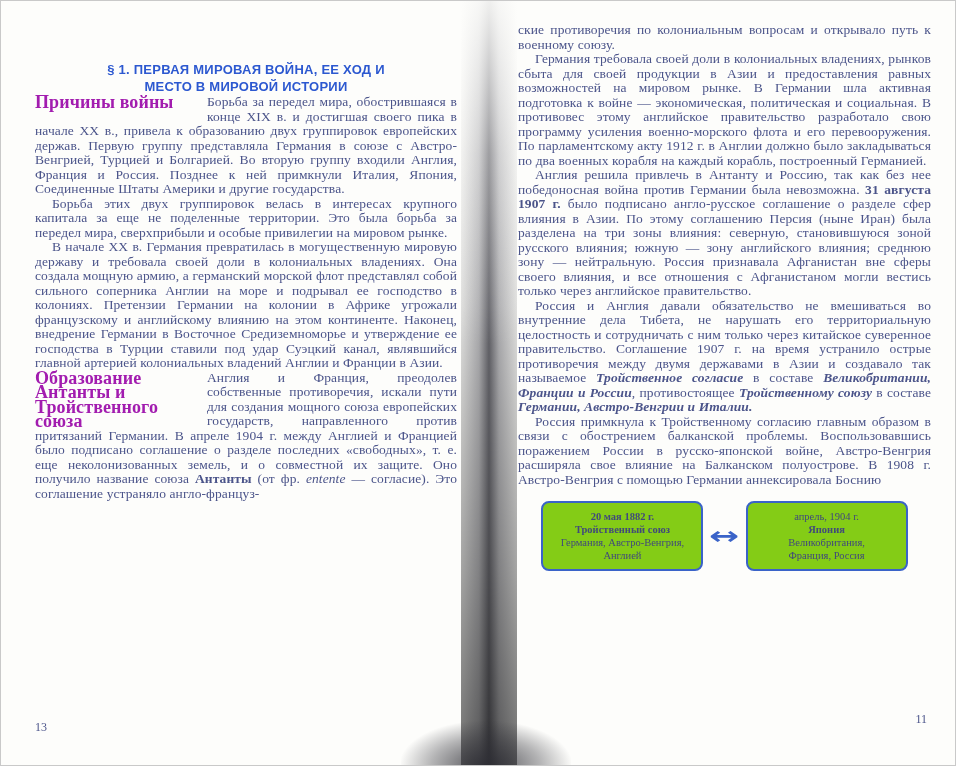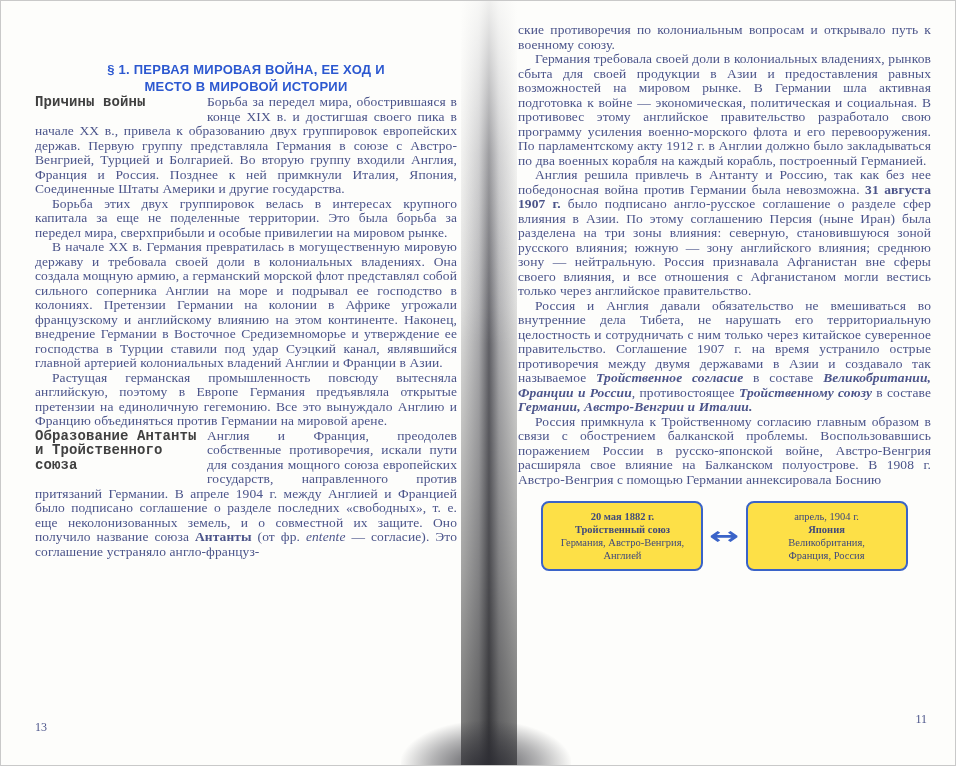--- a/index.html
+++ b/index.html
@@ -25,32 +25,32 @@
     color:#4b548a; font-size:13.5px; line-height:14.5px;
     text-align:justify; letter-spacing:.1px;
   }
   .para { text-indent:17px; }
   .para.noindent { text-indent:0; }
   .b { font-weight:bold; }
   .i { font-style:italic; }
 
   .runin {
     float:left; width:172px; min-height:29px; padding-right:8px;
-    color:#404040; font-family:Liberation Mono, monospace;
-    font-weight:bold; font-size:14px; line-height:14.5px;
+    color:#a21caf; font-family:Liberation Serif, serif;
+    font-weight:bold; font-size:18px; line-height:14.5px;
     text-align:left; text-indent:0;
   }
   .runin.tall { min-height:44px; }
 
   .timeline {
     display:flex; align-items:center; justify-content:center;
     gap:11px; margin-top:14px; position:relative; z-index:2;
   }
   .tbox {
-    border:2px solid #3a63c8; border-radius:8px; background:#fde047;
+    border:2px solid #3a63c8; border-radius:8px; background:#84cc16;
     padding:7px 9px; text-align:center; min-width:162px;
     font-size:10.5px; line-height:13px; color:#414a7b;
   }
   .tbox .b { font-weight:bold; }
   .tarrow {
     color:#3a63c8; font-size:24px; font-weight:bold; line-height:1;
     font-family:"DejaVu Sans",sans-serif; transform:scaleX(1.5);
   }
 
   .pagenum {
@@ -78,21 +78,20 @@
 
   <div class="page left">
     <div class="heading">
       <div>§ 1. ПЕРВАЯ МИРОВАЯ ВОЙНА, ЕЕ ХОД И</div>
       <div>МЕСТО В МИРОВОЙ ИСТОРИИ</div>
     </div>
     <div class="body-text">
         <p class="para noindent"><span class="runin">Причины войны</span><span>Борьба за передел мира, обострившаяся в конце XIX в. и достигшая своего пика в начале XX в., привела к образованию двух группировок европейских держав. Первую группу представляла Германия в союзе с Австро-Венгрией, Турцией и Болгарией. Во вторую группу входили Англия, Франция и Россия. Позднее к ней примкнули Италия, Япония, Соединенные Штаты Америки и другие государства.</span></p>
         <p class="para"><span>Борьба этих двух группировок велась в интересах крупного капитала за еще не поделенные территории. Это была борьба за передел мира, сверхприбыли и особые привилегии на мировом рынке.</span></p>
         <p class="para"><span>В начале XX в. Германия превратилась в могущественную мировую державу и требовала своей доли в колониальных владениях. Она создала мощную армию, а германский морской флот представлял собой сильного соперника Англии на море и подрывал ее господство в колониях. Претензии Германии на колонии в Африке угрожали французскому и английскому влиянию на этом континенте. Наконец, внедрение Германии в Восточное Средиземноморье и утверждение ее господства в Турции ставили под удар Суэцкий канал, являвшийся главной артерией колониальных владений Англии и Франции в Азии.</span></p>
-        <p class="para"><span>Растущая германская промышленность повсюду вытесняла английскую, поэтому в Европе Германия предъявляла открытые претензии на единоличную гегемонию. Все это вынуждало Англию и Францию объединяться против Германии на мировой арене.</span></p>
         <p class="para noindent"><span class="runin tall">Образование Антанты и Тройственного союза</span><span>Англия и Франция, преодолев собственные противоречия, искали пути для создания мощного союза европейских государств, направленного против притязаний Германии. В апреле 1904 г. между Англией и Францией было подписано соглашение о разделе последних «свободных», т. е. еще неколонизованных земель, и о совместной их защите. Оно получило название союза </span><span class="b">Антанты</span><span> (от фр. </span><span class="i">entente</span><span> — согласие). Это соглашение устраняло англо-француз-</span></p>
       </div>
     <div class="pagenum pl">13</div>
   </div>
 
   <div class="spine"></div>
   <div class="spine-shadow"></div>
 
   <div class="page right">
     <div class="body-text">

